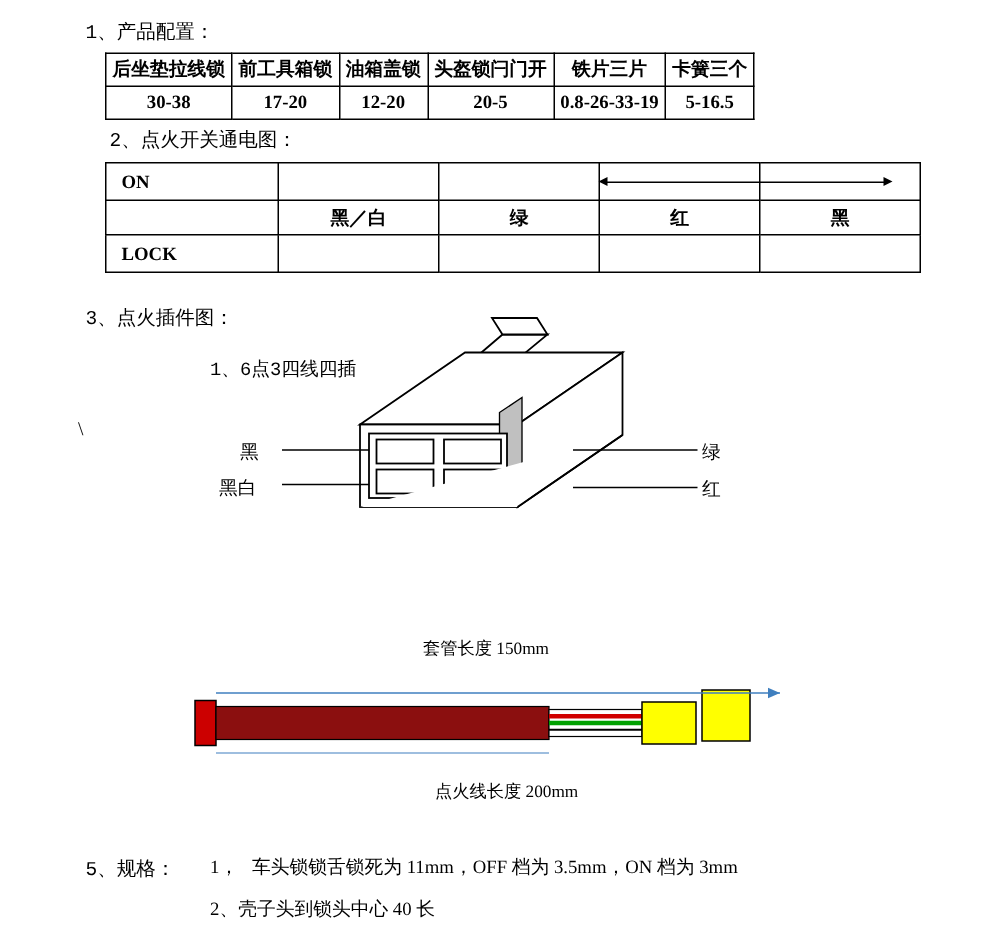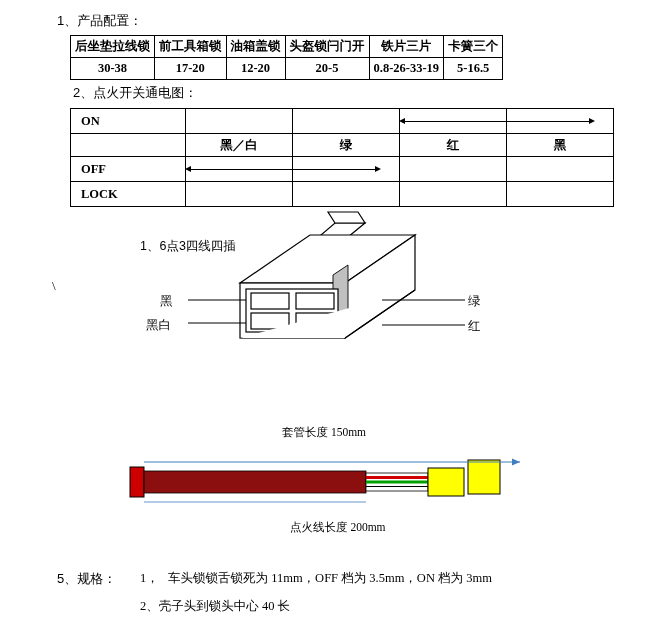--- a/index.html
+++ b/index.html
@@ -16,21 +16,21 @@
     overflow: hidden;
   }
   .page {
     position: relative;
     width: 667px;
     height: 625px;
   }
   .section-title {
     position: absolute;
     font-size: 13px;
-    font-family: Liberation Sans, sans-serif;
+    font-family: Liberation Mono, monospace;
     white-space: nowrap;
     text-align: center;
   }
 
   
   table.grid {
     border-collapse: collapse;
     font-size: 12.5px;
     font-family: "Liberation Serif", "DejaVu Serif", serif;
   }
@@ -190,39 +190,31 @@
         <td class="cell"></td>
       </tr>
       <tr>
         <td class="rowlabel hdr"></td>
         <td class="cell hdr">黑／白</td>
         <td class="cell hdr">绿</td>
         <td class="cell hdr">红</td>
         <td class="cell hdr">黑</td>
       </tr>
       <tr>
-        <td class="rowlabel">OFF</td>
-        <td class="cell arrow-cell">
-          <span class="arrow-wide" style="width:186px;"></span>
-        </td>
-        <td class="cell"></td>
-        <td class="cell"></td>
-        <td class="cell"></td>
-      </tr>
-      <tr>
         <td class="rowlabel">LOCK</td>
         <td class="cell"></td>
         <td class="cell"></td>
         <td class="cell"></td>
         <td class="cell"></td>
       </tr>
     </tbody>
       </table>
   </div>
 
+  <div class="section-title" style="left:57px; top:203px;">3、点火插件图：</div>
   <div class="section-title" style="left:140px; top:238px; font-size:12.5px;">1、6点3四线四插</div>
   <div class="backslash">\</div>
 
   <div id="connector-diagram">
     <svg width="420" height="165" viewBox="0 0 420 165" xmlns="http://www.w3.org/2000/svg">
 
       <g>
         <polygon points="160,65 215,18 245,18 188,65" fill="#ffffff" stroke="#000000" stroke-width="1.2"></polygon>
         <polygon points="215,18 245,18 238,7 208,7" fill="#ffffff" stroke="#000000" stroke-width="1.2"></polygon>
         <line x1="160" y1="65" x2="160" y2="75" stroke="#000000" stroke-width="1.2"></line>

